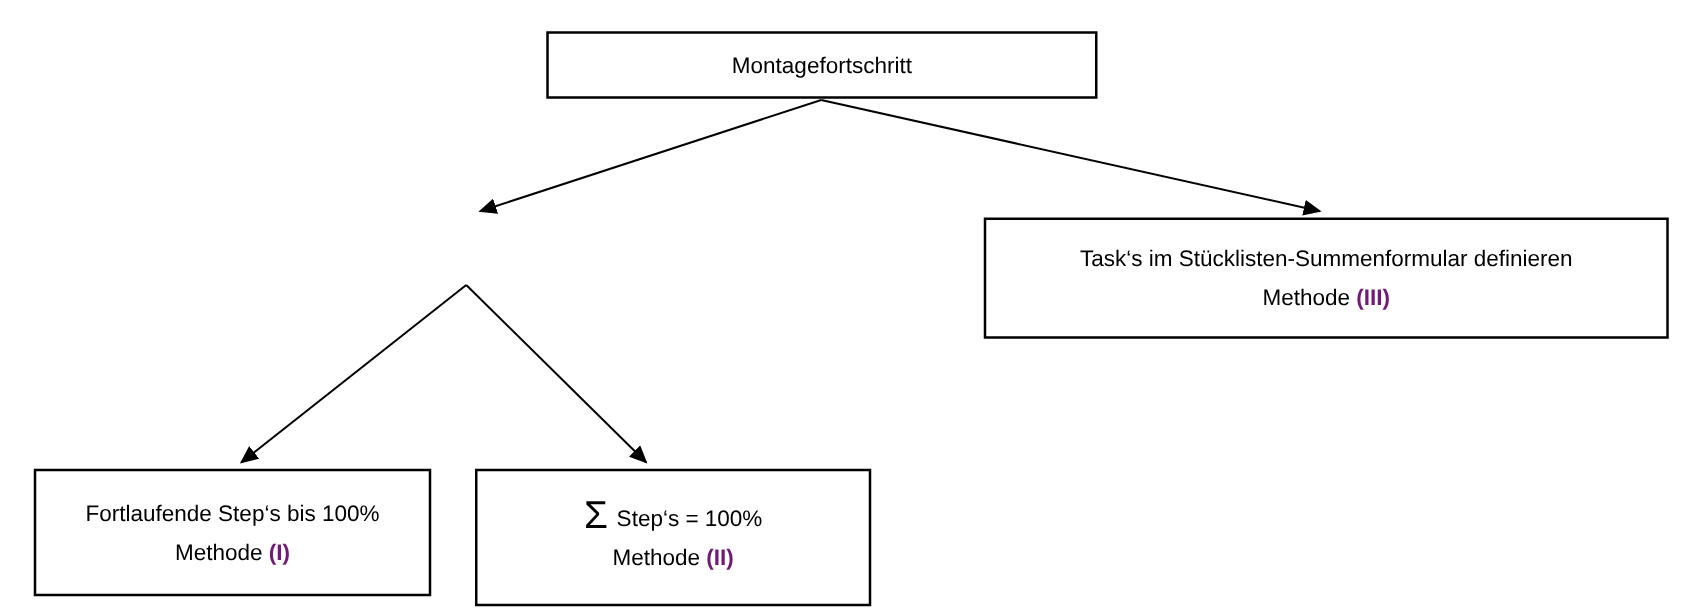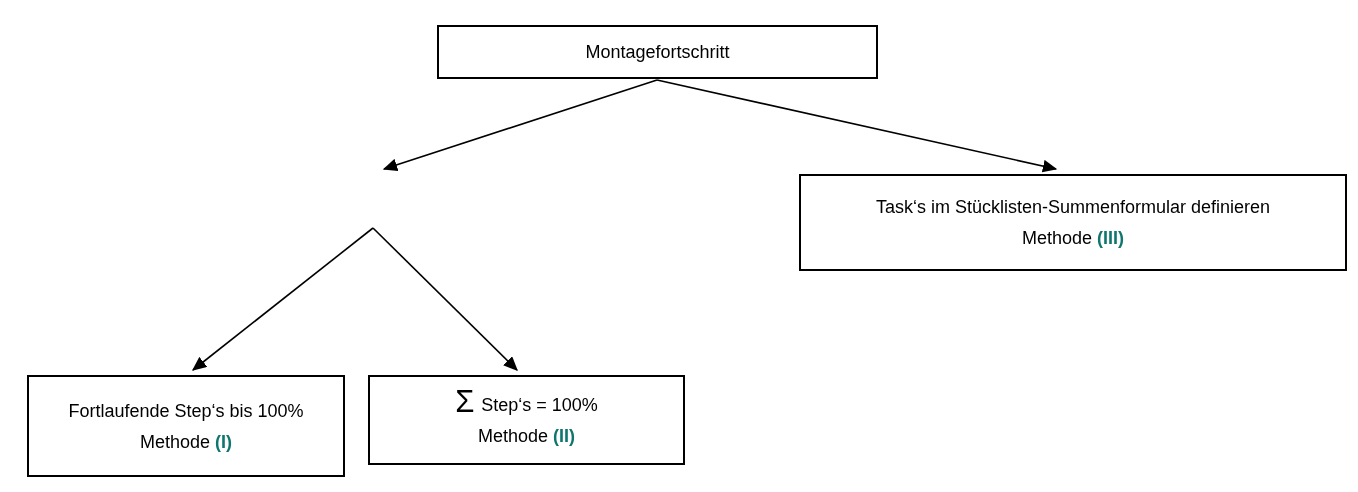--- a/index.html
+++ b/index.html
@@ -31,26 +31,26 @@
   }
   .node .line {
     display: block;
     white-space: nowrap;
   }
   .node .line + .line {
     margin-top: 13px;
   }
   #node-root        { left: 437px; top: 25px;  width: 441px; height: 54px; }
   #node-left-branch { left: 152px; top: 175px; width: 443px; height: 52px; }
-  #node-right-branch{ left: 787px; top: 174px; width: 548px; height: 97px; margin-left: 12px; }
+  #node-right-branch{ left: 787px; top: 174px; width: 548px; height: 97px; }
   #node-leaf-1      { left: 27px;  top: 375px; width: 318px; height: 102px; }
-  #node-leaf-2      { left: 368px; top: 375px; width: 317px; height: 90px; }
+  #node-leaf-2      { left: 380px; top: 375px; width: 317px; height: 110px; }
   .method-number {
     font-weight: bold;
-    color: #0f766e;
+    color: #701a75;
     margin-left: 5px;
   }
   .sigma {
     font-size: 31px;
     line-height: 0;
     position: relative;
     top: 1px;
     margin-right: 7px;
   }
   svg.connectors {

